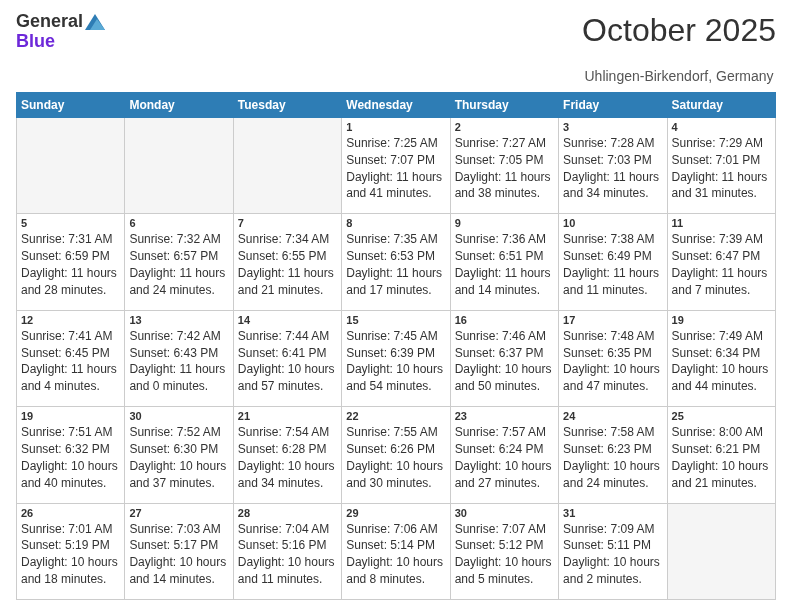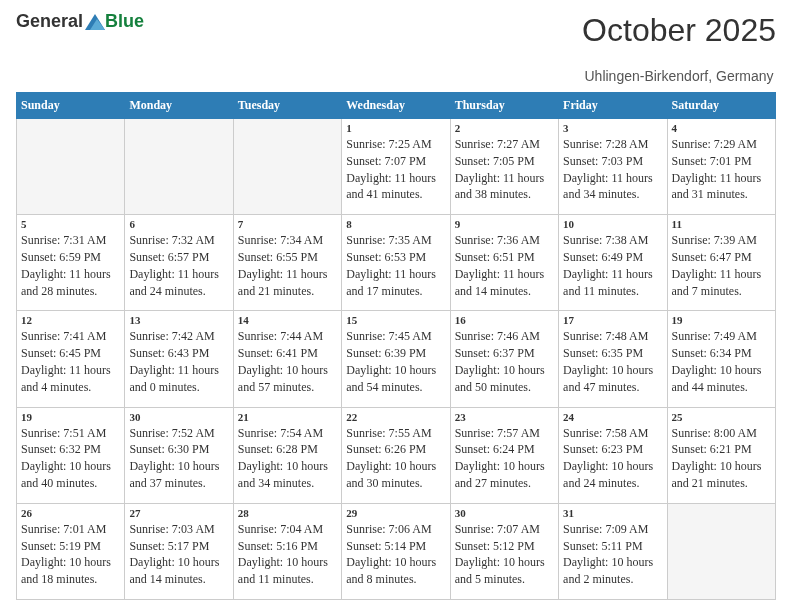--- a/index.html
+++ b/index.html
@@ -18,50 +18,49 @@
       flex-direction: column;
     }
     .header {
       display: flex;
       justify-content: space-between;
       align-items: flex-start;
       margin-bottom: 8px;
     }
     .logo {
       display: flex;
-      flex-direction: row;
+      flex-direction: column;
       align-items: flex-start;
     }
     .logo-text {
       font-size: 18px;
       font-weight: bold;
       line-height: 1.1;
     }
     .logo-general { color: #333; }
-    .logo-blue { color: #15803d; }
+    .logo-blue { color: #6d28d9; }
     .title-section {
       text-align: center;
     }
     .month-title {
       font-size: 32px;
       font-weight: normal;
       color: #333;
     }
     .subtitle {
       font-size: 14px;
       color: #555;
       margin-top: 19px;
     }
     .calendar {
       flex: 1;
       border: 1px solid #ccc;
       border-collapse: collapse;
       width: 100%;
       table-layout: fixed;
-      font-family: Liberation Serif, serif;
     }
     .calendar th {
       background: #2e7db5;
       color: #fff;
       font-size: 12px;
       font-weight: bold;
       padding: 5px 4px;
       text-align: left;
       border: 1px solid #2e7db5;
     }

